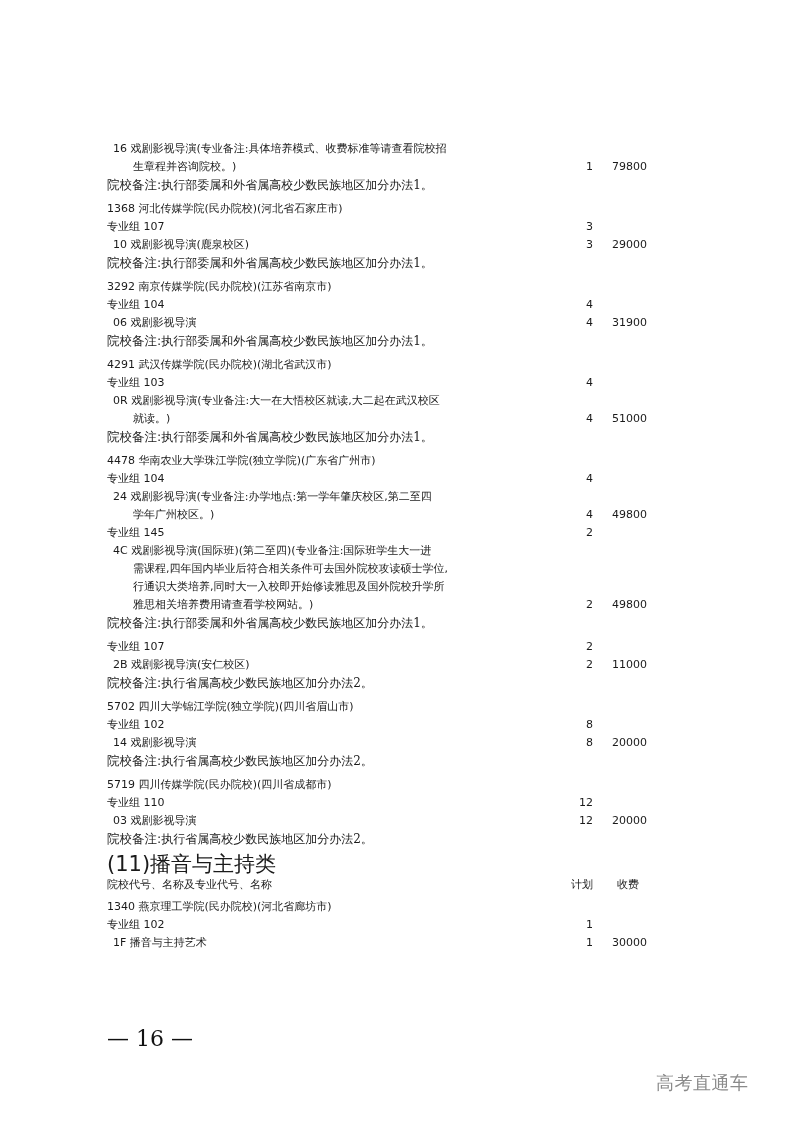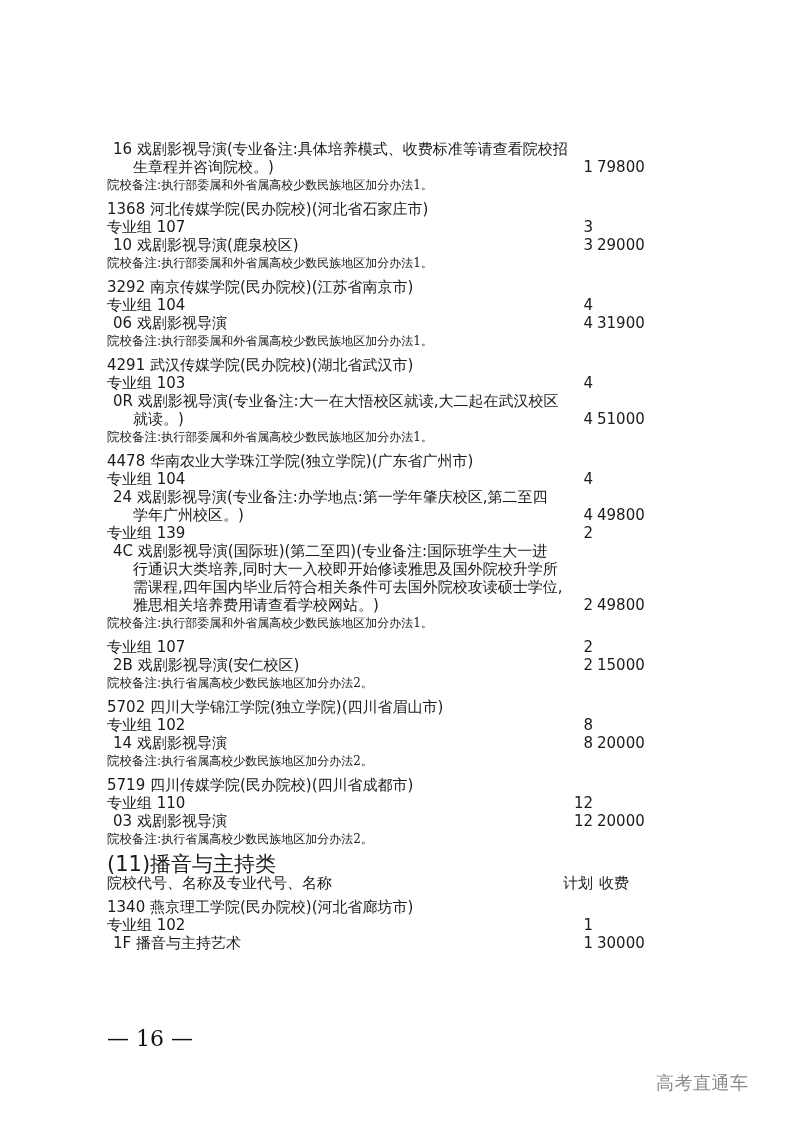--- a/index.html
+++ b/index.html
@@ -1,22 +1,22 @@
 <!DOCTYPE html>
 <html><head>
 <meta charset="utf-8">
 <style>
   html, body { margin: 0; padding: 0; background: #ffffff; }
   body { width: 793px; height: 1122px; position: relative; overflow: hidden;
          font-family: "DejaVu Sans", "Liberation Sans", sans-serif; color: #1a1a1a; }
   .page { position: absolute; left: 107px; top: 140px; width: 540px; }
-  .line { position: relative; height: 18px; line-height: 18px; font-size: 15px; white-space: nowrap; }
+  .line { position: relative; height: 18px; line-height: 18px; font-size: 11px; white-space: nowrap; }
   .line .txt { position: absolute; left: 0; }
   .line .plan { position: absolute; right: 54px; width: 30px; text-align: right; }
-  .line .fee { position: absolute; right: 0; width: 50px; text-align: left; }
+  .line .fee { position: absolute; right: 0; width: 50px; text-align: right; }
   .indent1 .txt { left: 6px; }
   .indent2 .txt { left: 26px; }
   .note { font-family: "DejaVu Serif", "Liberation Serif", serif; font-size: 12px; }
   .note .lbl { font-family: "DejaVu Sans", "Liberation Sans", sans-serif; font-size: 12.5px; }
   .gap { height: 6px; }
   .section-title { height: 24px; line-height: 24px; font-size: 21px; margin-top: 4px; }
   .header-row { margin-bottom: 4px; font-family: Liberation Mono, monospace; }
   .page-num { position: absolute; left: 107px; top: 1026px; font-family: "DejaVu Serif", "Liberation Serif", serif;
               font-size: 22px; color: #111; }
   .watermark { position: absolute; left: 656px; top: 1071px; font-size: 18px; color: #8a8a8a; letter-spacing: 0.5px; }
@@ -111,52 +111,52 @@
     </div>
     <div class="line indent1">
       <span class="txt"><span>24</span> <span>戏剧影视导演(专业备注:办学地点:第一学年肇庆校区,第二至四</span></span>
     </div>
     <div class="line indent2">
       <span class="txt">学年广州校区。)</span>
       <span class="plan">4</span>
       <span class="fee">49800</span>
     </div>
     <div class="line">
-      <span class="txt">专业组 139</span>
+      <span class="txt">专业组 145</span>
       <span class="plan">2</span>
     </div>
     <div class="line indent1">
       <span class="txt"><span>4C</span> <span>戏剧影视导演(国际班)(第二至四)(专业备注:国际班学生大一进</span></span>
     </div>
     <div class="line indent2">
+      <span class="txt">需课程,四年国内毕业后符合相关条件可去国外院校攻读硕士学位,</span>
+    </div>
+    <div class="line indent2">
       <span class="txt">行通识大类培养,同时大一入校即开始修读雅思及国外院校升学所</span>
     </div>
     <div class="line indent2">
-      <span class="txt">需课程,四年国内毕业后符合相关条件可去国外院校攻读硕士学位,</span>
-    </div>
-    <div class="line indent2">
       <span class="txt">雅思相关培养费用请查看学校网站。)</span>
       <span class="plan">2</span>
       <span class="fee">49800</span>
     </div>
     <div class="line note">
       <span class="txt"><span class="lbl">院校备注:</span><span>执行部委属和外省属高校少数民族地区加分办法1。</span></span>
     </div>
   </div>
   <div class="gap"></div>
 
   <div>
     <div class="line">
       <span class="txt">专业组 107</span>
       <span class="plan">2</span>
     </div>
     <div class="line indent1">
       <span class="txt"><span>2B</span> <span>戏剧影视导演(安仁校区)</span></span>
       <span class="plan">2</span>
-      <span class="fee">15000</span>
+      <span class="fee">11000</span>
     </div>
     <div class="line note">
       <span class="txt"><span class="lbl">院校备注:</span><span>执行省属高校少数民族地区加分办法2。</span></span>
     </div>
   </div>
   <div class="gap"></div>
 
   <div>
     <div class="line">
         <span class="txt">5702 四川大学锦江学院(独立学院)(四川省眉山市)</span>

